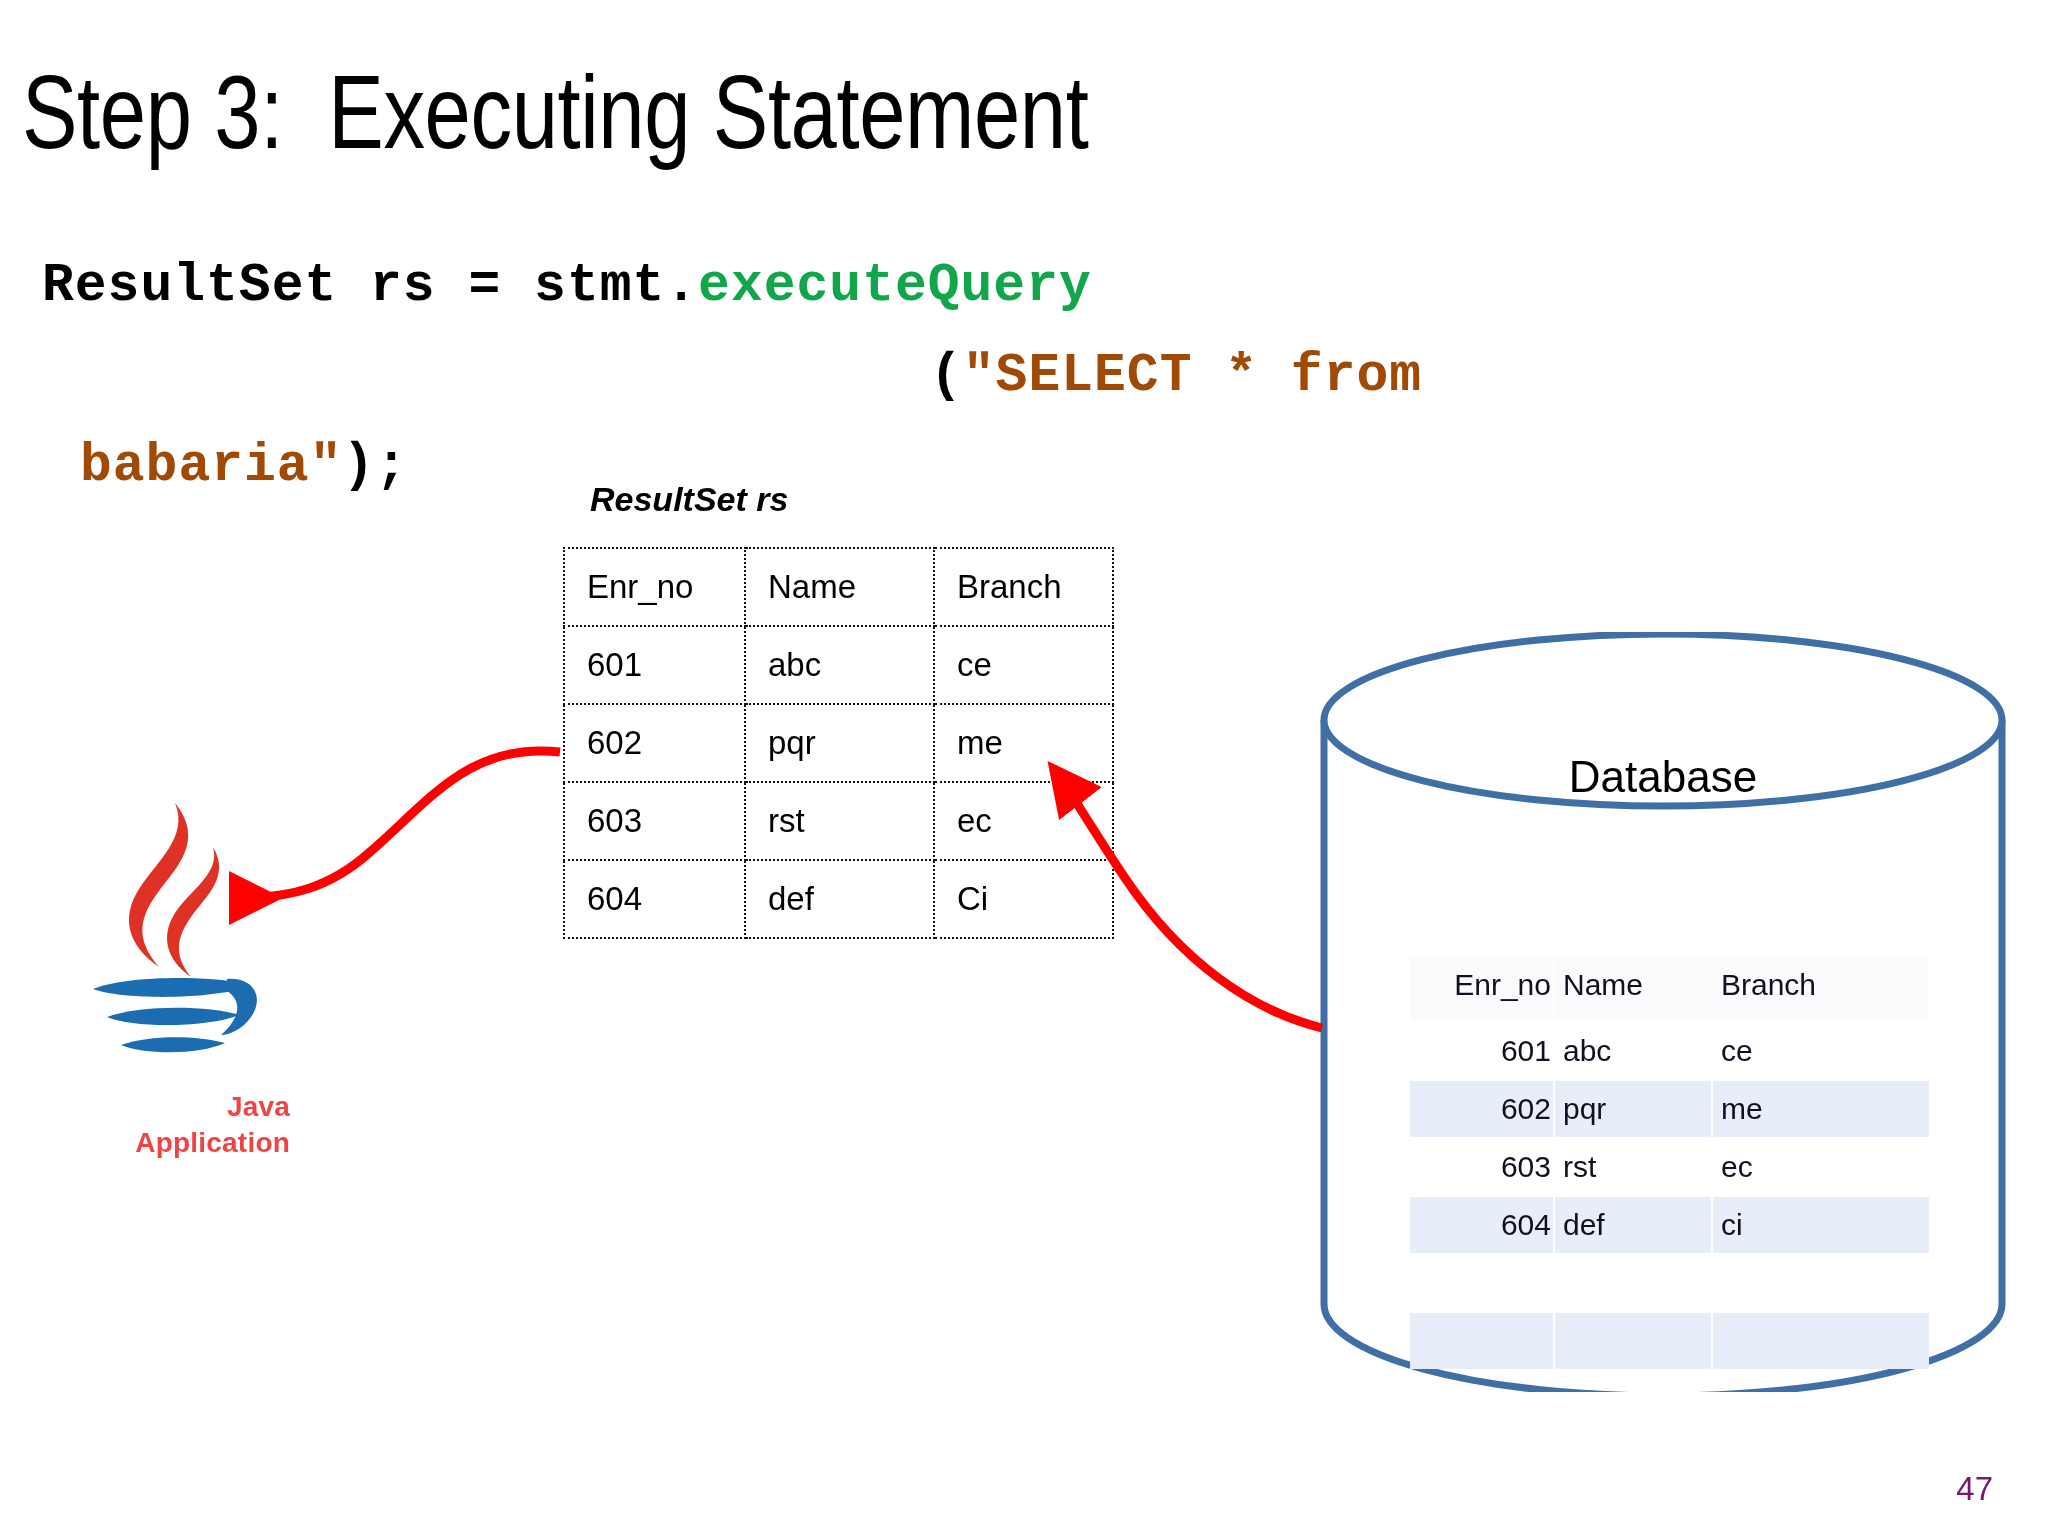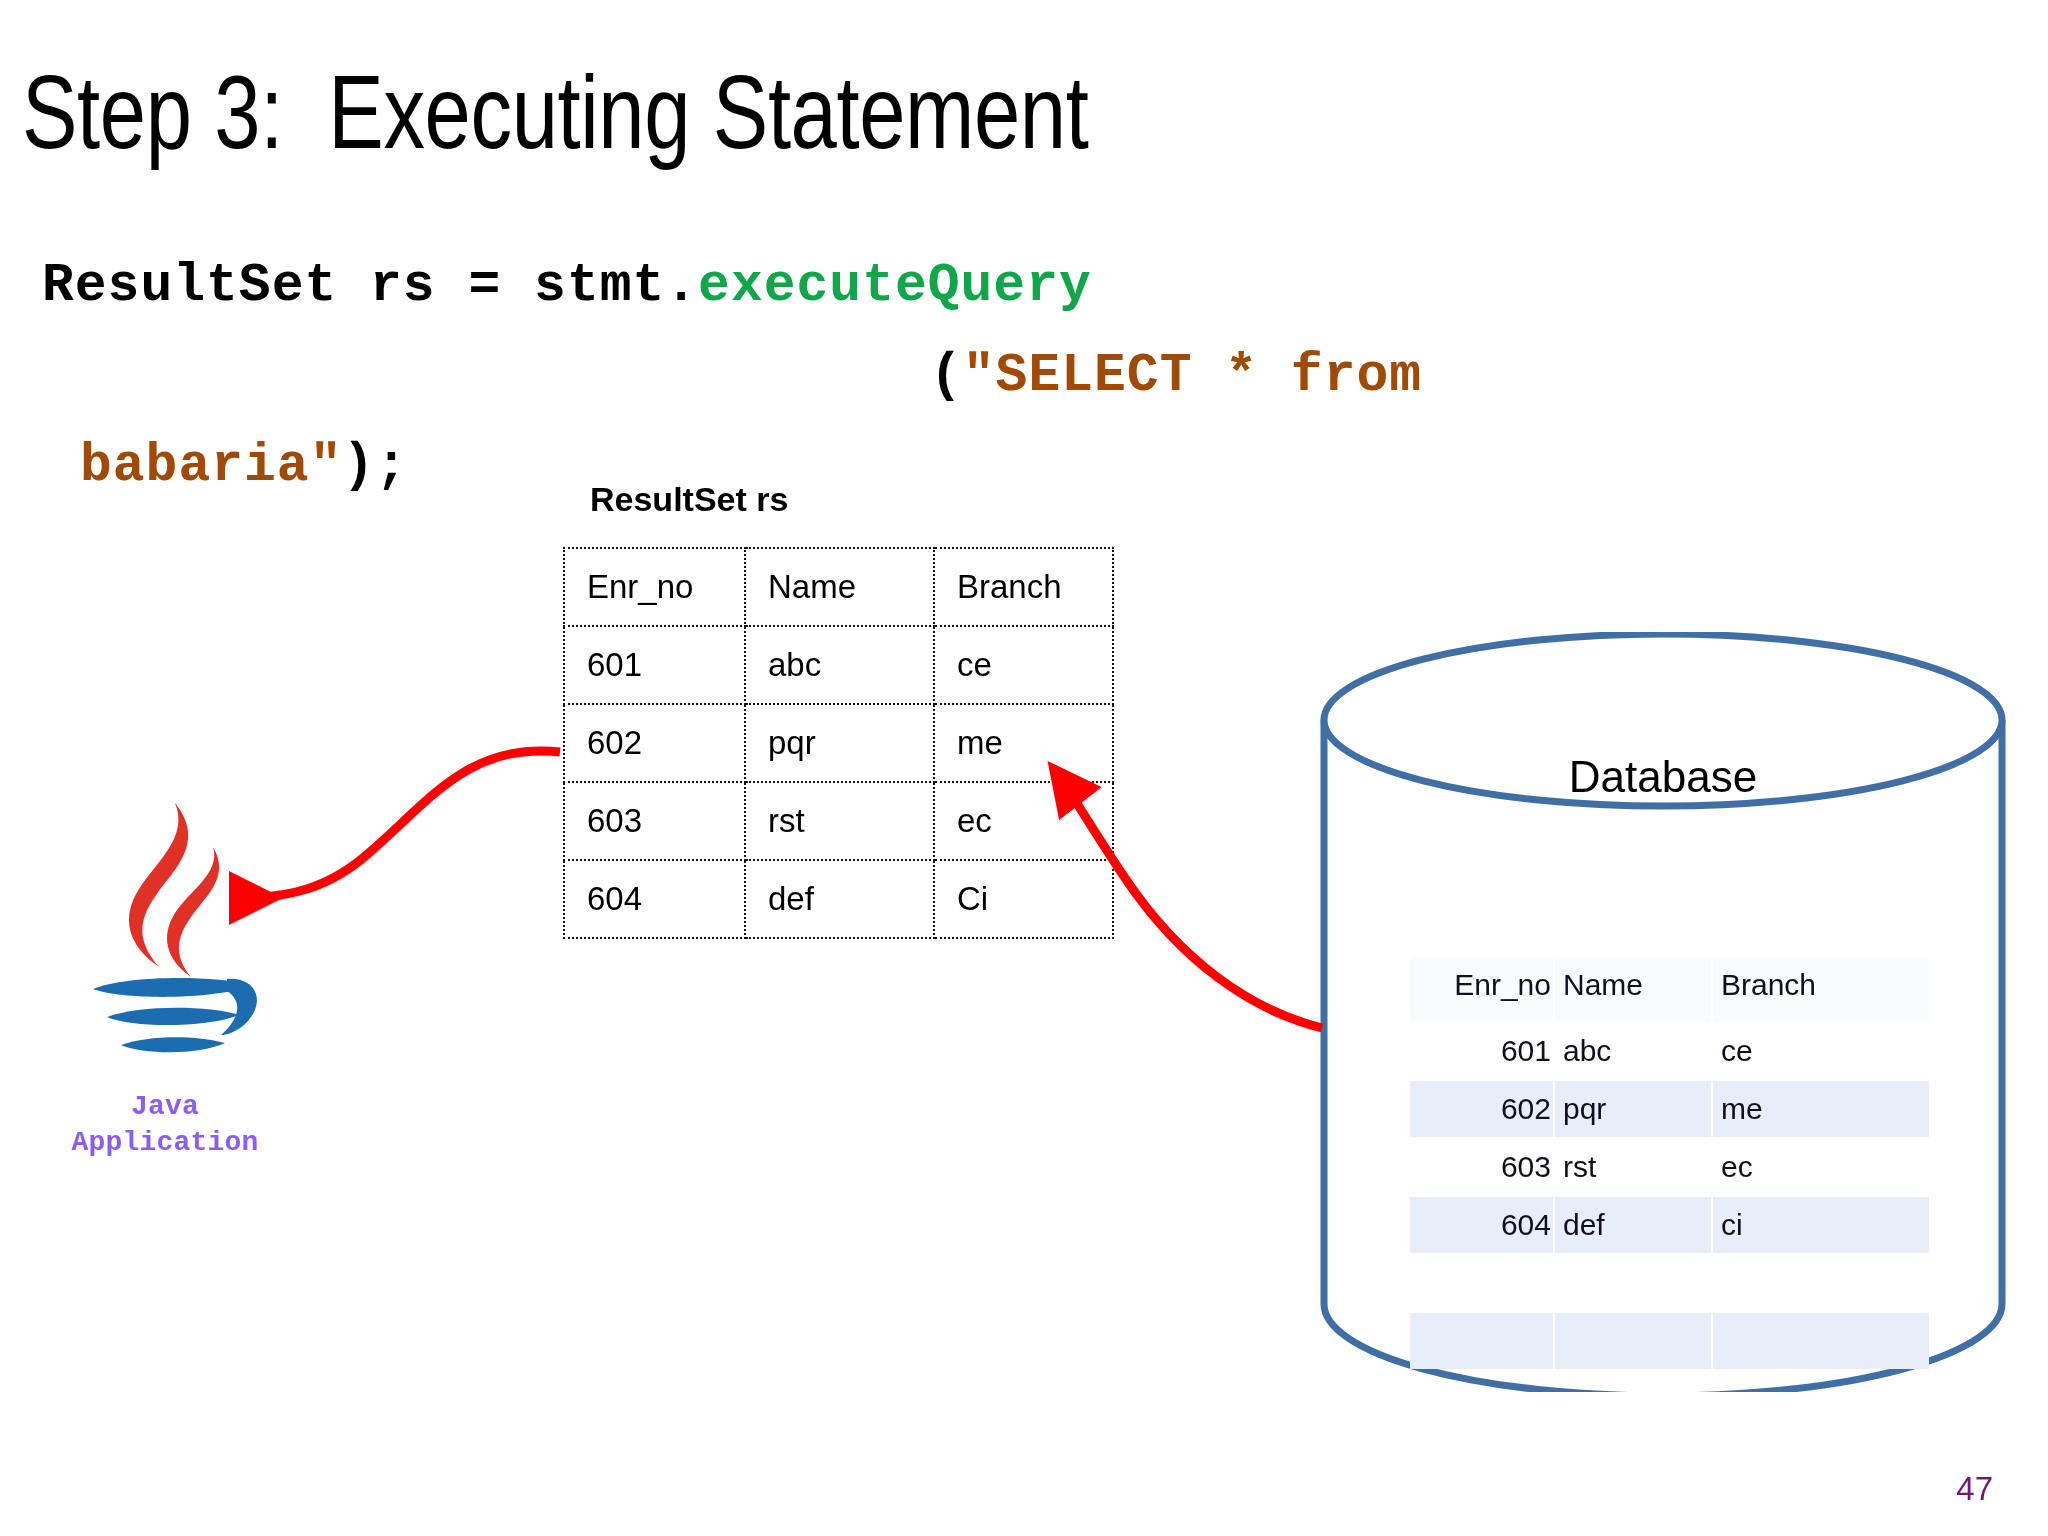--- a/index.html
+++ b/index.html
@@ -50,20 +50,21 @@
 
   
   #resultset-label {
     position: absolute;
     left: 590px;
     top: 480px;
     font-size: 34px;
     font-weight: bold;
     color: #000000;
     letter-spacing: 0px;
+    font-style: italic;
   }
 
   
   #resultset-table {
     position: absolute;
     left: 563px;
     top: 547px;
     border-collapse: collapse;
     table-layout: fixed;
   }
@@ -83,29 +84,28 @@
 
   
   #java-app {
     position: absolute;
     left: 40px;
     top: 785px;
     width: 250px;
   }
   #java-logo-icon { display: block; margin: 0 auto; }
   #java-app-label {
-    text-align: center;
+    text-align: right;
     font-size: 28px;
     font-weight: bold;
-    color: #8b5cf6;
+    color: #ef4444;
     line-height: 1.28;
     margin-top: 4px;
     white-space: pre-line;
     letter-spacing: 0.2px;
-    font-family: Liberation Mono, monospace;
   }
 
   
   #arrow-layer {
     position: absolute;
     left: 0; top: 0;
     width: 2048px; height: 1536px;
     pointer-events: none;
   }
 

